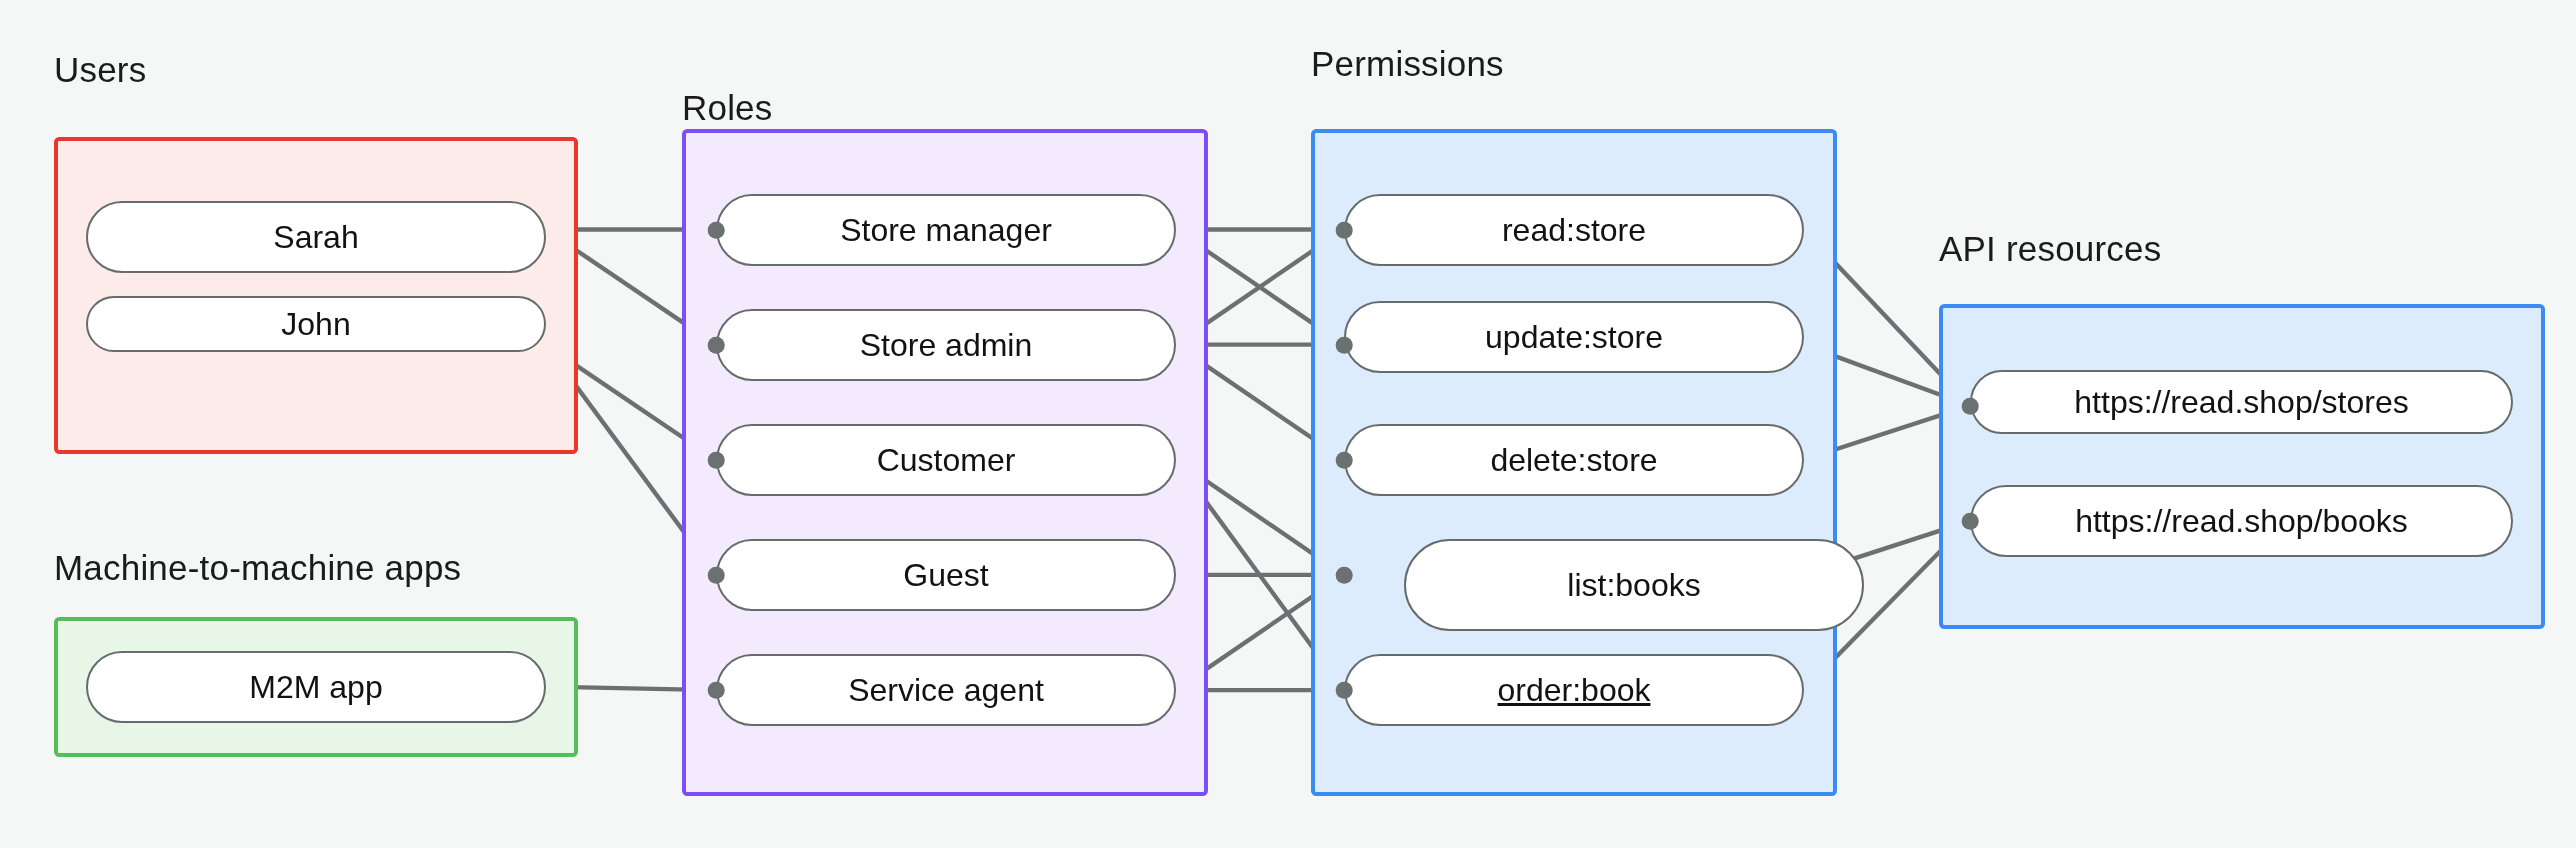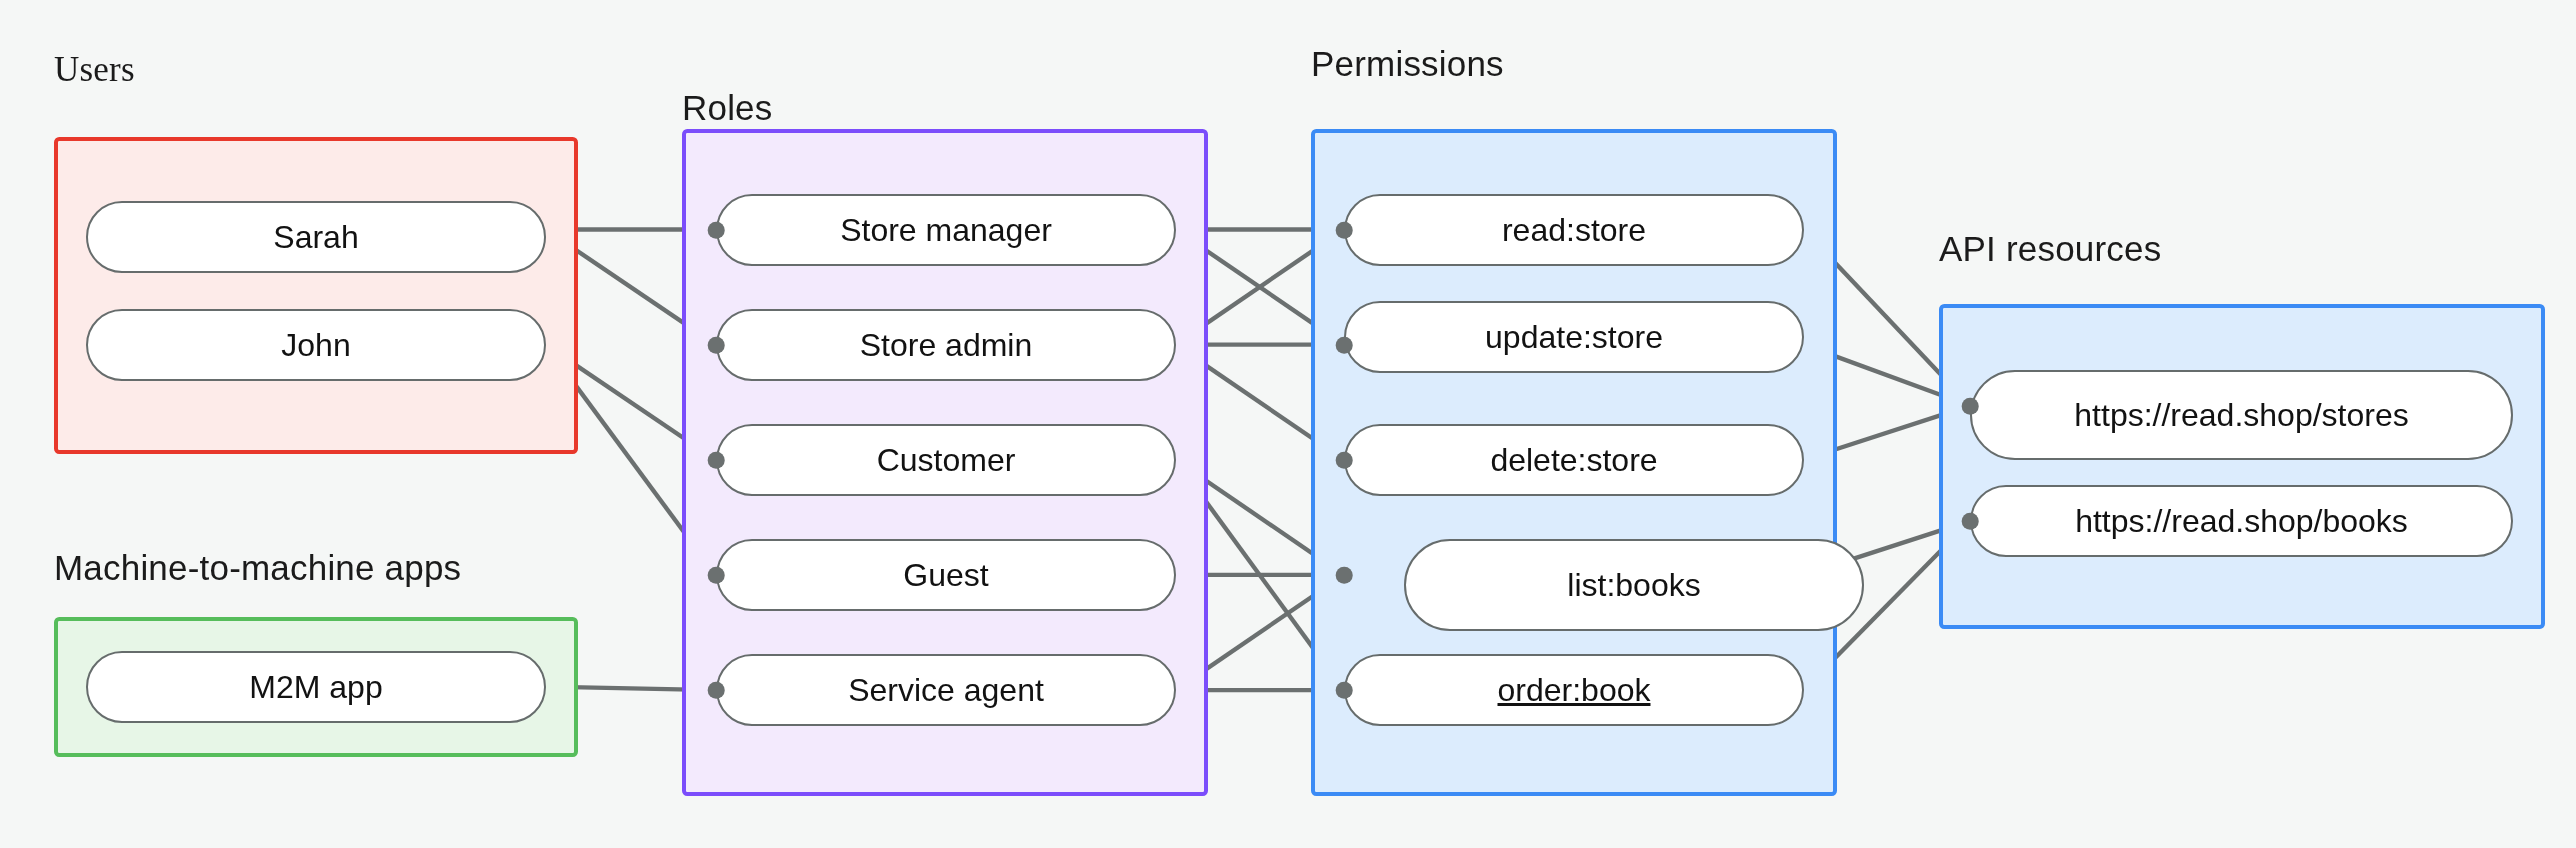--- a/index.html
+++ b/index.html
@@ -105,46 +105,46 @@
       <line x1="1347" y1="659" x2="1540" y2="659" stroke="#6b7070" stroke-width="5"></line>
       <line x1="1347" y1="791" x2="1540" y2="659" stroke="#6b7070" stroke-width="5"></line>
       <line x1="1347" y1="791" x2="1540" y2="791" stroke="#6b7070" stroke-width="5"></line>
       <line x1="2067" y1="263" x2="2258" y2="465" stroke="#6b7070" stroke-width="5"></line>
       <line x1="2067" y1="395" x2="2258" y2="465" stroke="#6b7070" stroke-width="5"></line>
       <line x1="2067" y1="527" x2="2258" y2="465" stroke="#6b7070" stroke-width="5"></line>
       <line x1="2067" y1="659" x2="2258" y2="597" stroke="#6b7070" stroke-width="5"></line>
       <line x1="2067" y1="791" x2="2258" y2="597" stroke="#6b7070" stroke-width="5"></line>
     </svg>
   <div id="groups-layer">
-      <div class="group-title" style="left: 54px; top: 50px; font-family: Liberation Serif, serif;">Users</div>
+      <div class="group-title" style="left: 54px; top: 50px;">Users</div>
       <div class="group-box users" style="left: 54px; top: 137px; width: 524px; height: 317px;"></div>
       <div class="group-title" style="left: 682px; top: 44px; margin-top: 44px;">Roles</div>
       <div class="group-box roles" style="left: 682px; top: 129px; width: 526px; height: 667px;"></div>
       <div class="group-title" style="left: 1311px; top: 44px;">Permissions</div>
       <div class="group-box perms" style="left: 1311px; top: 129px; width: 526px; height: 667px;"></div>
       <div class="group-title" style="left: 54px; top: 548px;">Machine-to-machine apps</div>
       <div class="group-box apps" style="left: 54px; top: 617px; width: 524px; height: 140px;"></div>
       <div class="group-title" style="left: 1939px; top: 229px;">API resources</div>
       <div class="group-box api" style="left: 1939px; top: 304px; width: 606px; height: 325px;"></div>
     </div>
   <div id="nodes-layer">
       <div class="node" style="left: 86px; top: 194px; width: 460px; height: 72px; margin-top: 7px;">Sarah</div>
-      <div class="node" style="left: 86px; top: 309px; width: 460px; height: 72px;">John</div>
+      <div class="node" style="left: 86px; top: 296px; width: 460px; height: 56px;">John</div>
       <div class="node" style="left: 86px; top: 651px; width: 460px; height: 72px;">M2M app</div>
       <div class="node" style="left: 716px; top: 194px; width: 460px; height: 72px;">Store manager</div>
       <div class="node" style="left: 716px; top: 309px; width: 460px; height: 72px;">Store admin</div>
       <div class="node" style="left: 716px; top: 424px; width: 460px; height: 72px;">Customer</div>
       <div class="node" style="left: 716px; top: 539px; width: 460px; height: 72px;">Guest</div>
       <div class="node" style="left: 716px; top: 654px; width: 460px; height: 72px;">Service agent</div>
       <div class="node" style="left: 1344px; top: 194px; width: 460px; height: 72px;">read:store</div>
       <div class="node" style="left: 1344px; top: 301px; width: 460px; height: 72px;">update:store</div>
       <div class="node" style="left: 1344px; top: 424px; width: 460px; height: 72px;">delete:store</div>
       <div class="node" style="left: 1404px; top: 539px; width: 460px; height: 92px;">list:books</div>
       <div class="node" style="left: 1344px; top: 654px; width: 460px; height: 72px; text-decoration: underline;">order:book</div>
-      <div class="node" style="left: 1970px; top: 370px; width: 543px; height: 90px;">https://read.shop/stores</div>
+      <div class="node" style="left: 1970px; top: 370px; width: 543px; height: 64px;">https://read.shop/stores</div>
       <div class="node" style="left: 1970px; top: 485px; width: 543px; height: 72px;">https://read.shop/books</div>
     </div>
   <div id="anchors-layer">
       <div class="anchor" style="left: 716px; top: 230px;"></div>
       <div class="anchor" style="left: 716px; top: 345px;"></div>
       <div class="anchor" style="left: 716px; top: 460px;"></div>
       <div class="anchor" style="left: 716px; top: 575px;"></div>
       <div class="anchor" style="left: 716px; top: 690px;"></div>
       <div class="anchor" style="left: 1344px; top: 230px;"></div>
       <div class="anchor" style="left: 1344px; top: 345px;"></div>

